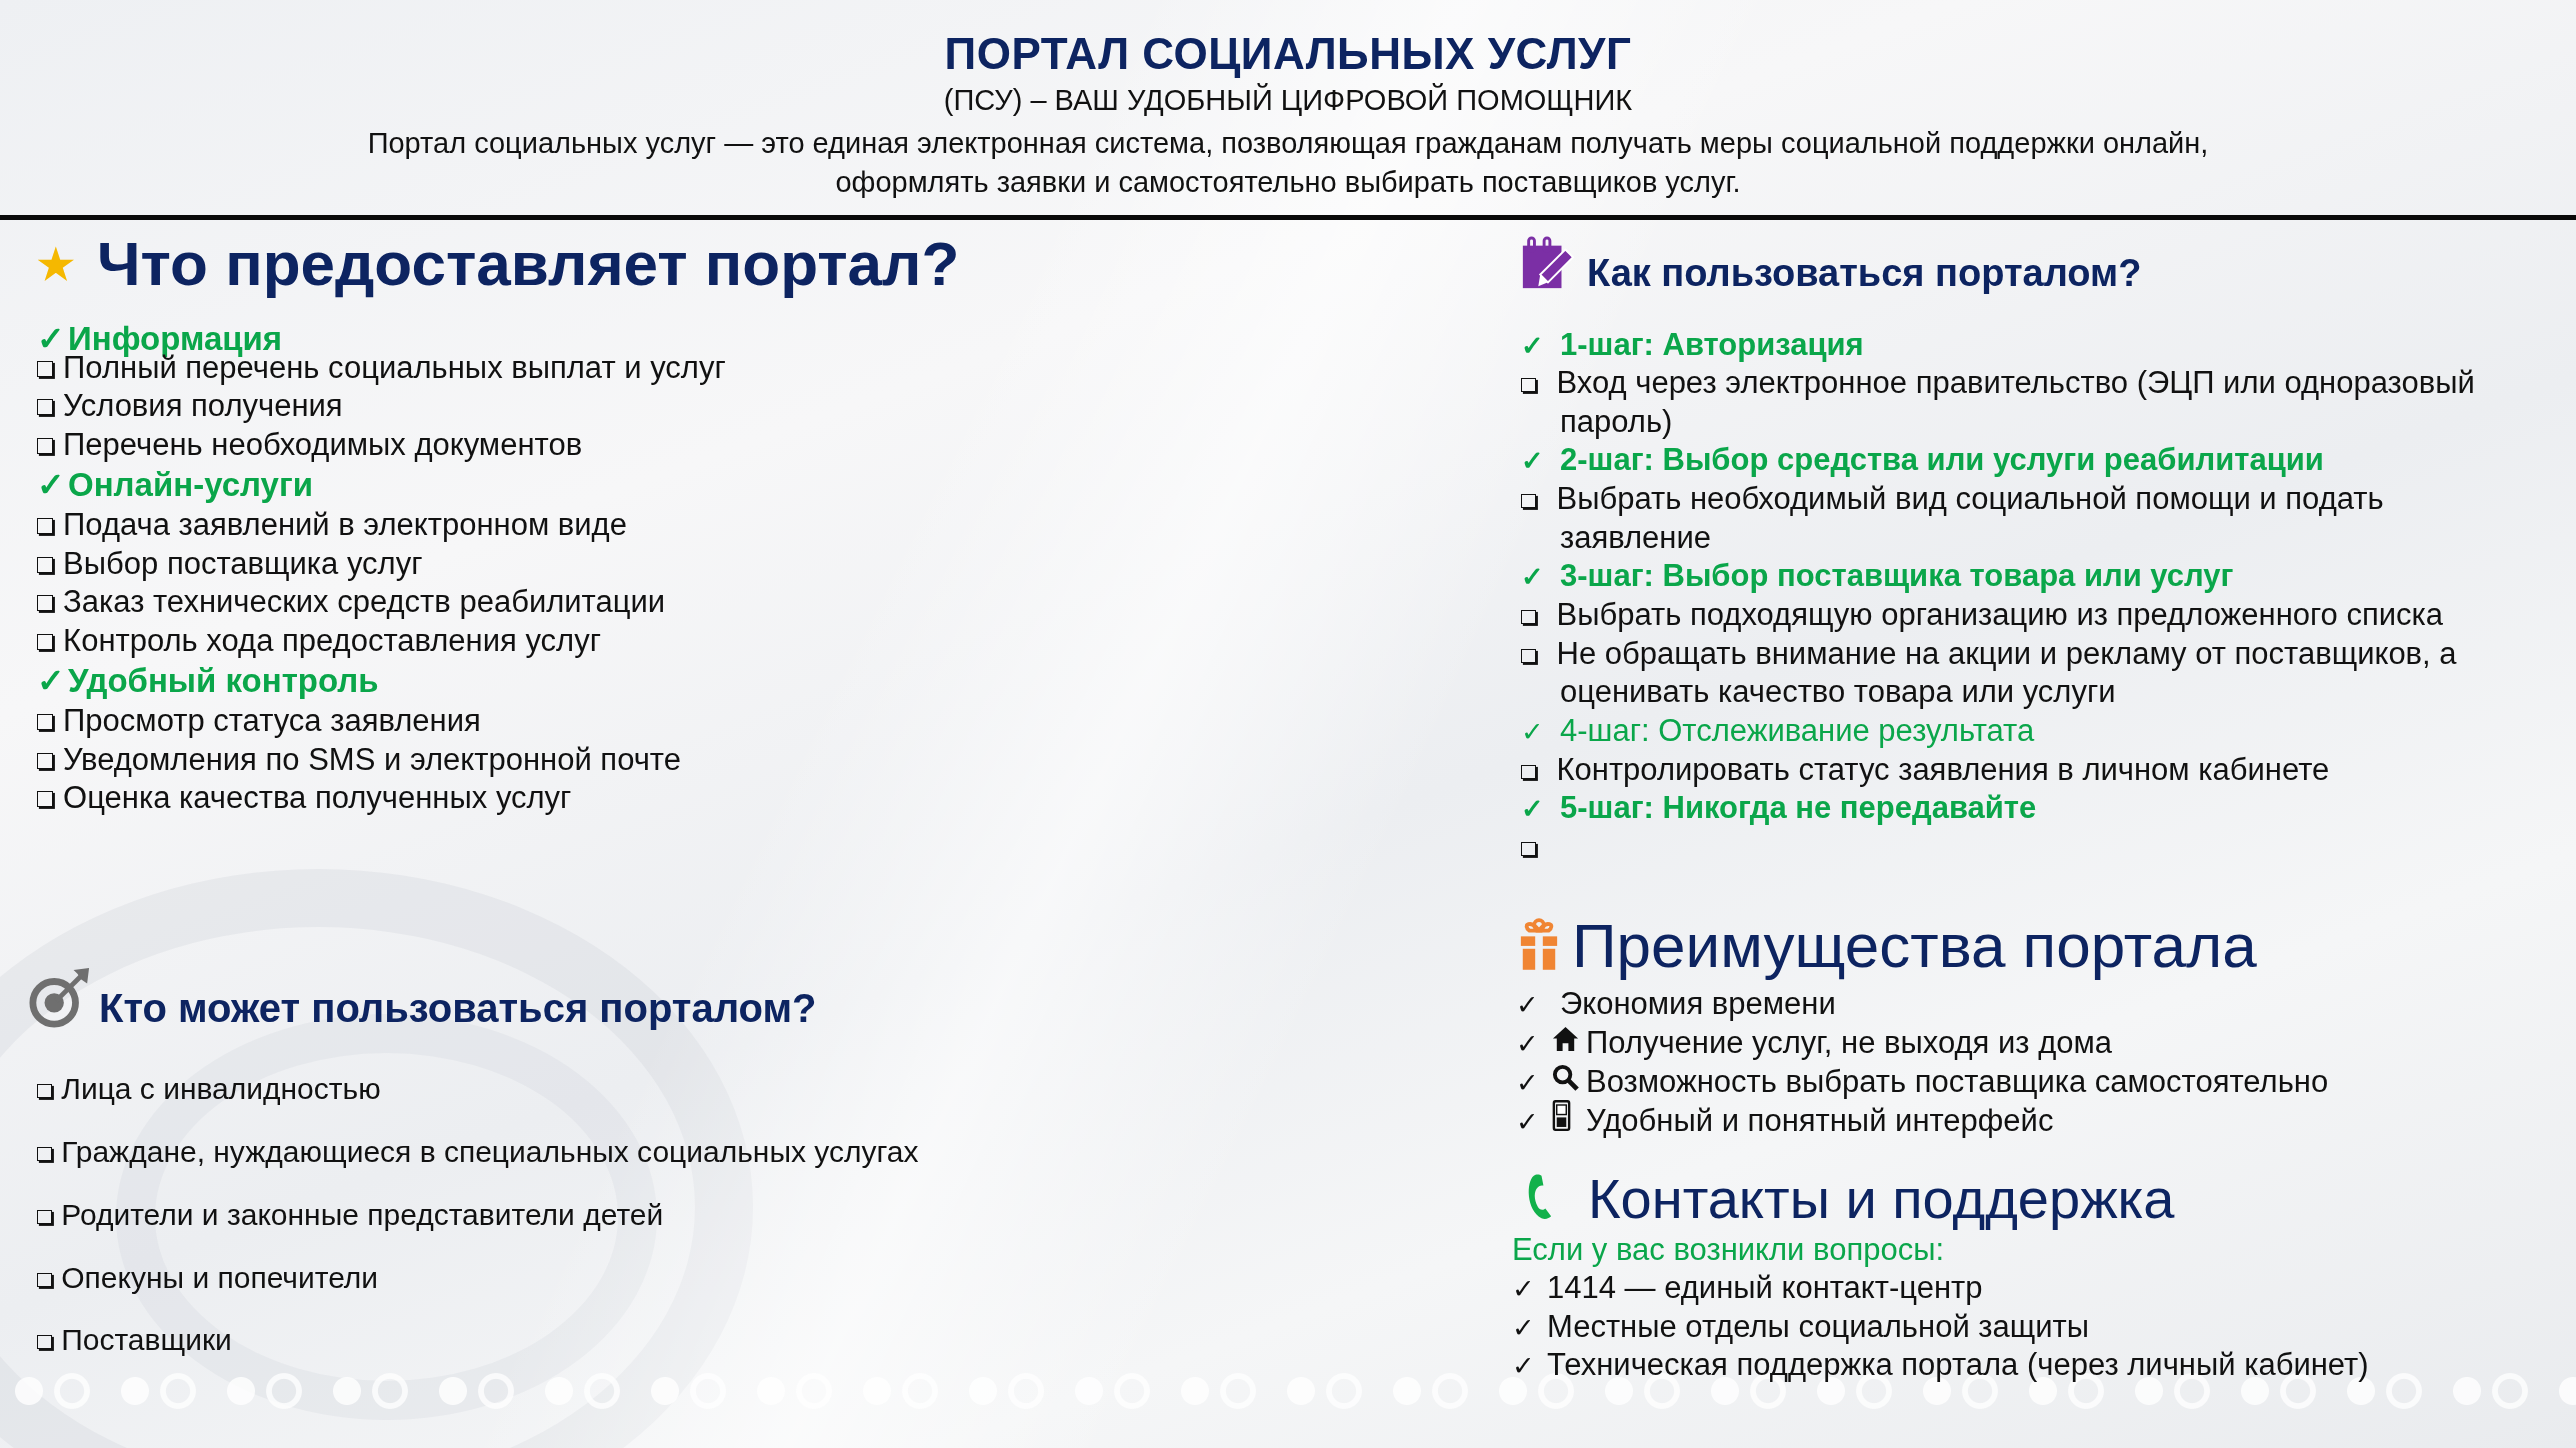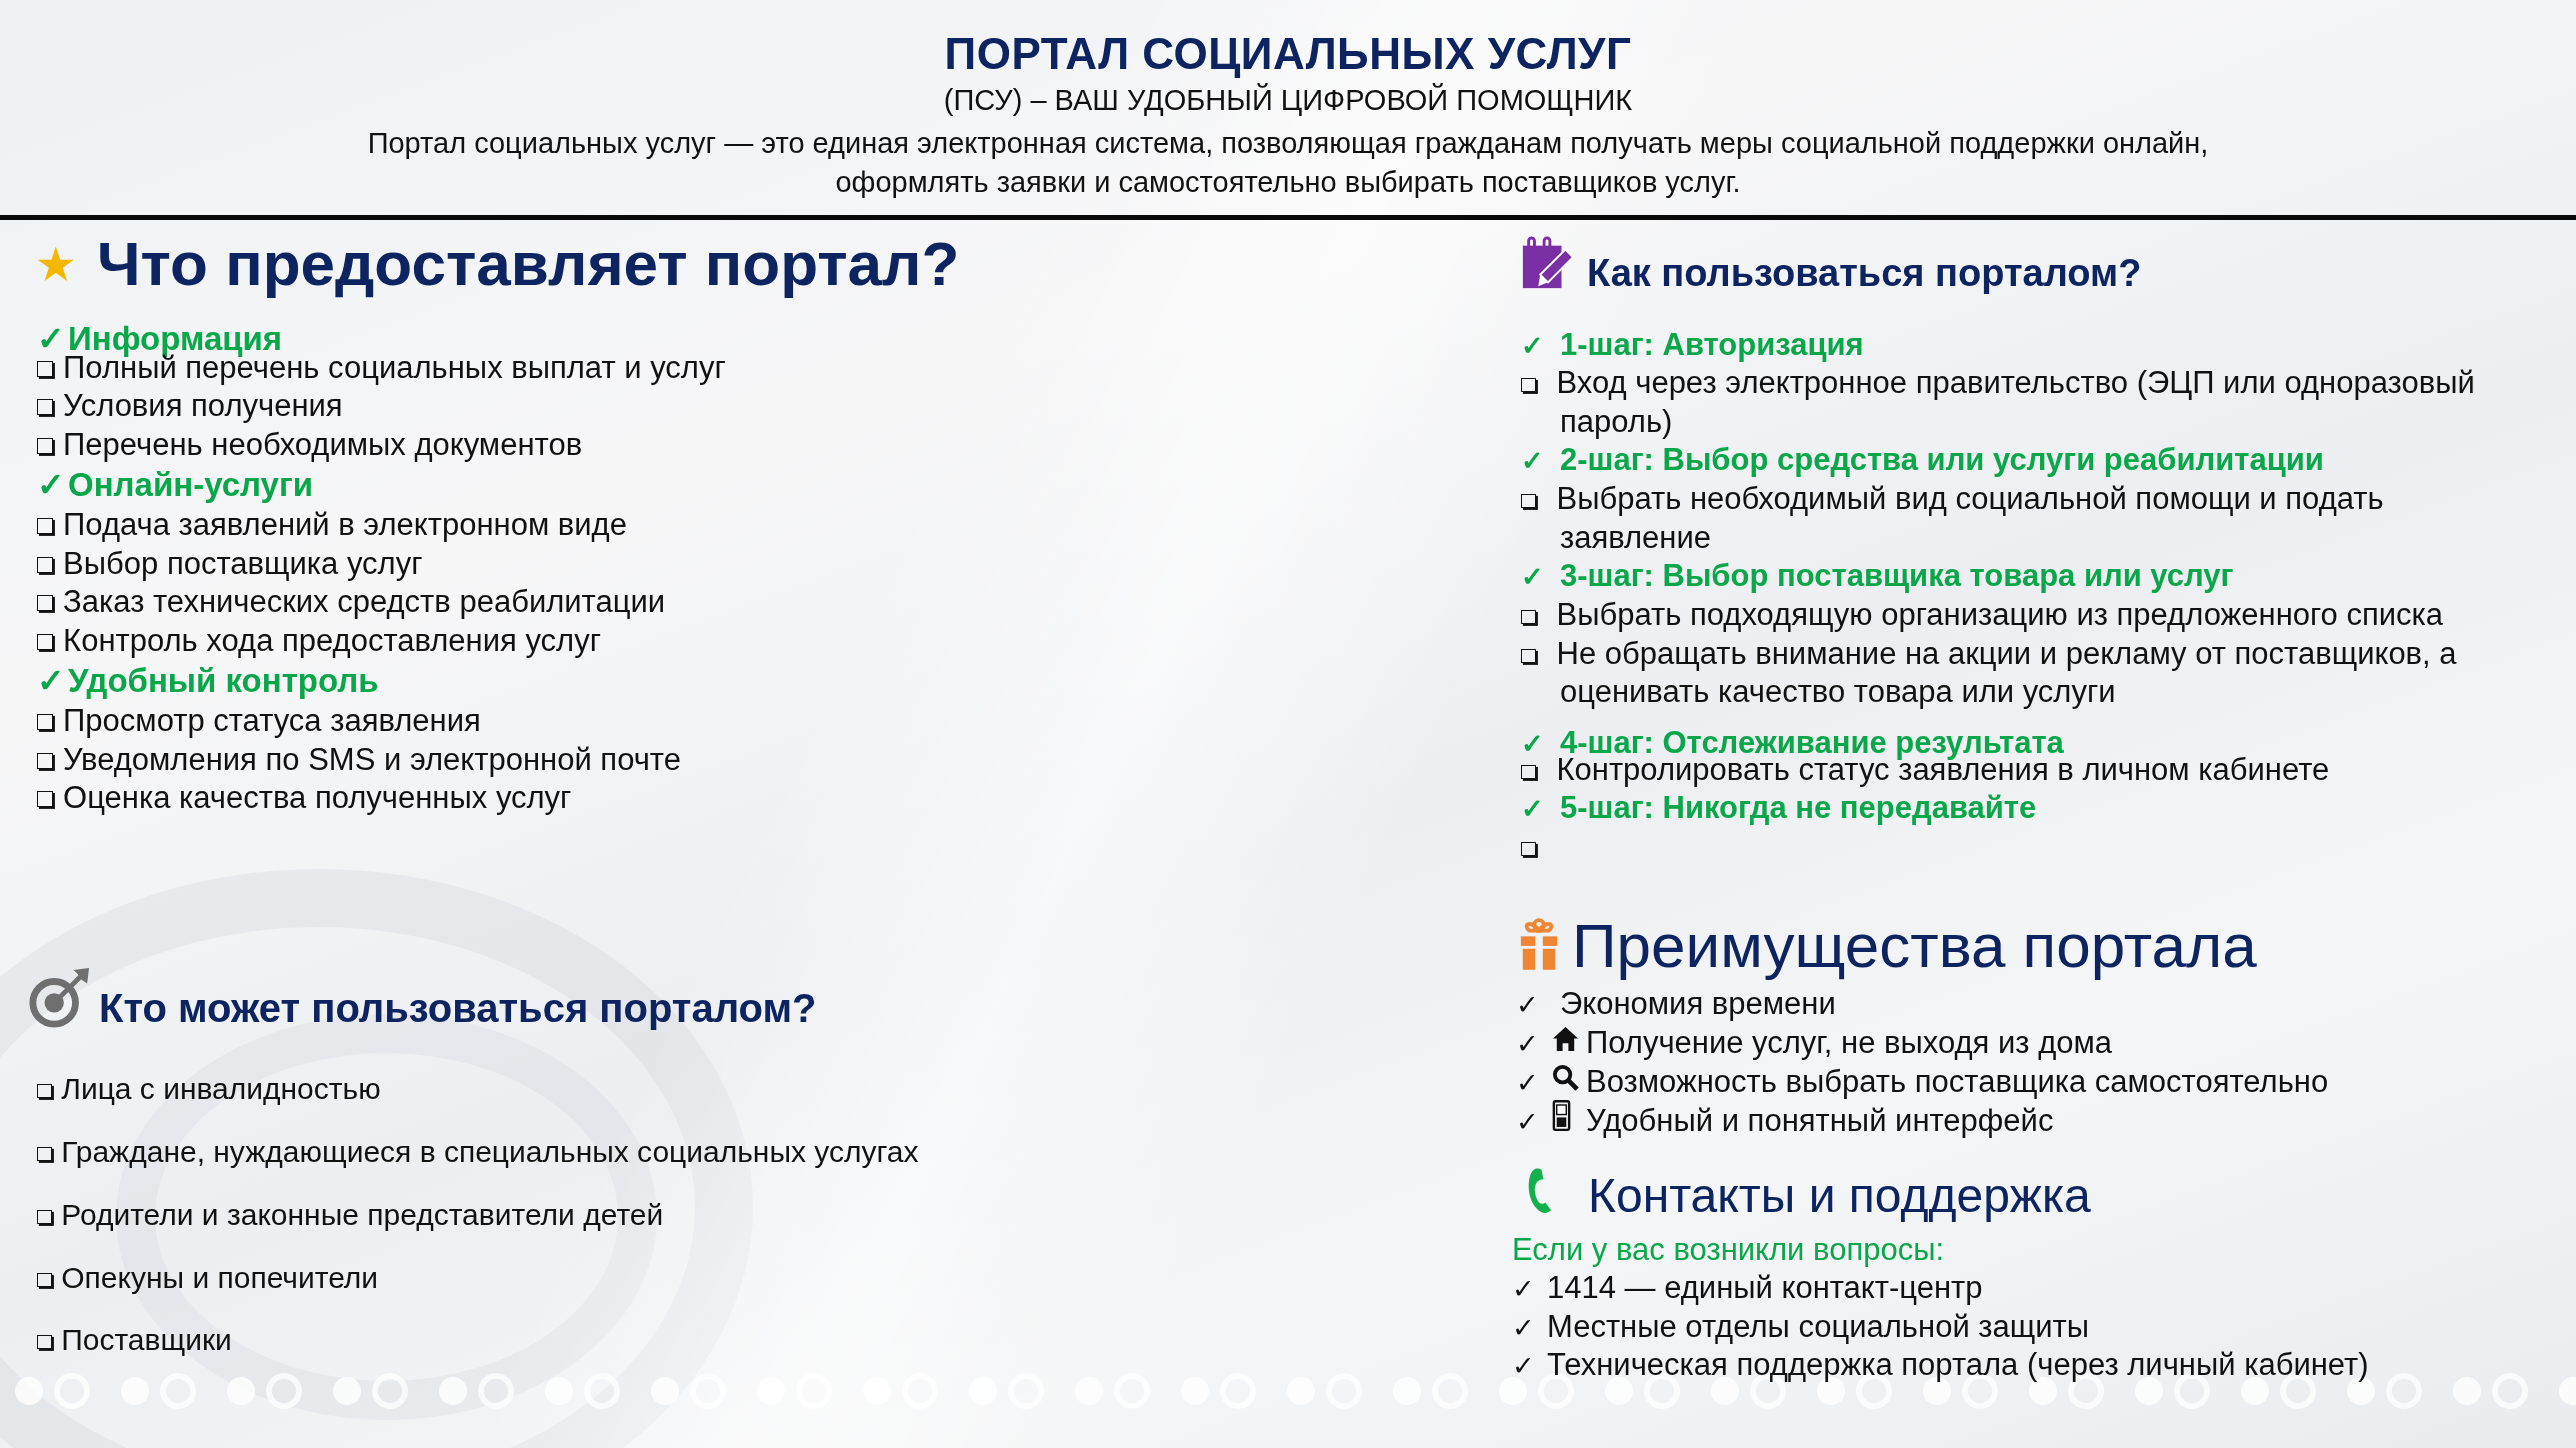--- a/index.html
+++ b/index.html
@@ -74,21 +74,21 @@
   .sec2-title { position: absolute; left: 29px; top: 966px; font-size: 40px; }
   .sec2-title .icon { display: inline-block; width: 70px; vertical-align: -5.8px; }
 
   
   .sec3-title { position: absolute; left: 1519px; top: 236px; font-size: 38px; }
   .sec3-title .icon { display: inline-block; width: 68px; vertical-align: -5.8px; }
 
   .sec4-title { position: absolute; left: 1518px; top: 910px; font-size: 62px; font-weight: normal; color: #0d2461; white-space: nowrap; }
   .sec4-title .icon { display: inline-block; width: 54px; vertical-align: -3.9px; }
 
-  .sec5-title { position: absolute; left: 1524px; top: 1166px; font-size: 48px; font-weight: normal; color: #0d2461; white-space: nowrap; }
+  .sec5-title { position: absolute; left: 1524px; top: 1166px; font-size: 56px; font-weight: normal; color: #0d2461; white-space: nowrap; }
   .sec5-title .icon { display: inline-block; width: 64px; vertical-align: -3.9px; }
 
   .inline-icon { display: inline-block; width: 35px; text-align: left; }
 </style>
 </head>
 <body>
 
 <div class="bg-swirl"></div>
 <div class="bg-swirl2"></div>
 <div class="bg-sheen"></div>
@@ -164,21 +164,21 @@
 
 <div class="item green" style="left:1521px; top:440px; font-weight:bold;"><span class="chk-thin">✓</span><span>2-шаг: Выбор средства или услуги реабилитации</span></div>
 <div class="item" style="left:1521px; top:479px;"><span class="box sm" style="margin-right:21px;"></span><span>Выбрать необходимый вид социальной помощи и подать</span></div>
 <div class="item" style="left:1560px; top:518px;"><span>заявление</span></div>
 
 <div class="item green" style="left:1521px; top:556px; font-weight:bold;"><span class="chk-thin">✓</span><span>3-шаг: Выбор поставщика товара или услуг</span></div>
 <div class="item" style="left:1521px; top:595px;"><span class="box sm" style="margin-right:21px;"></span><span>Выбрать подходящую организацию из предложенного списка</span></div>
 <div class="item" style="left:1521px; top:634px;"><span class="box sm" style="margin-right:21px;"></span><span>Не обращать внимание на акции и рекламу от поставщиков, а</span></div>
 <div class="item" style="left:1560px; top:672px;"><span>оценивать качество товара или услуги</span></div>
 
-<div class="item green" style="left:1521px; top:711px; font-weight:bold;margin-top:12px;"><span class="chk-thin">✓</span><span>4-шаг: Отслеживание результата</span></div>
+<div class="item green" style="left:1521px; top:711px; font-weight:normal;"><span class="chk-thin">✓</span><span>4-шаг: Отслеживание результата</span></div>
 <div class="item" style="left:1521px; top:750px;"><span class="box sm" style="margin-right:21px;"></span><span>Контролировать статус заявления в личном кабинете</span></div>
 
 <div class="item green" style="left:1521px; top:788px; font-weight:bold;"><span class="chk-thin">✓</span><span>5-шаг: Никогда не передавайте</span></div>
 <div class="item" style="left:1521px; top:827px;"><span class="box sm" style="margin-right:21px;"></span></div>
 
 <div class="sec4-title">
   <span class="icon">
     <svg width="42" height="54" viewBox="0 0 44 56">
       <path d="M22 14 C14 2, 4 8, 12 14 Z" fill="none" stroke="#f08533" stroke-width="4"></path>
       <path d="M22 14 C30 2, 40 8, 32 14 Z" fill="none" stroke="#f08533" stroke-width="4"></path>

